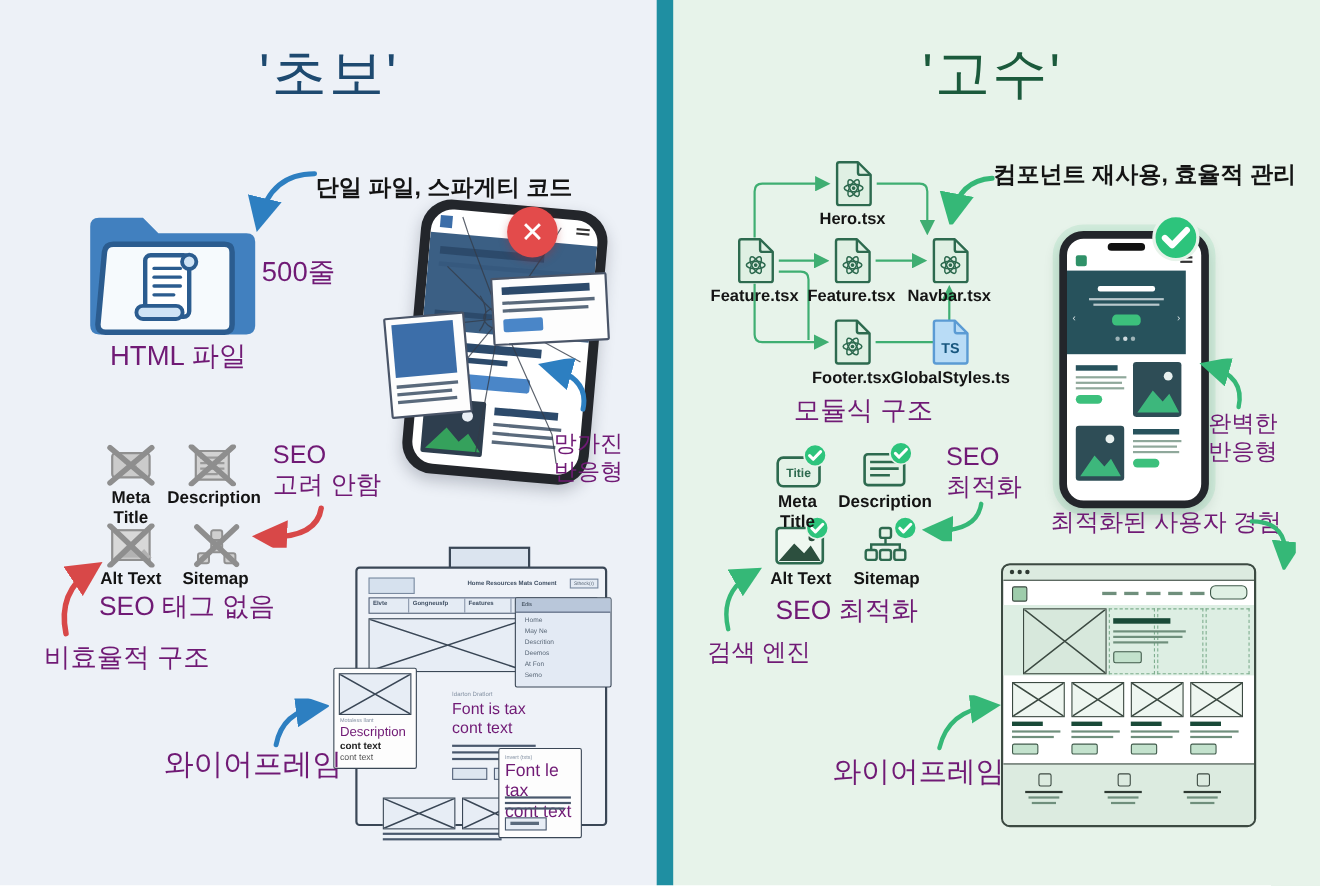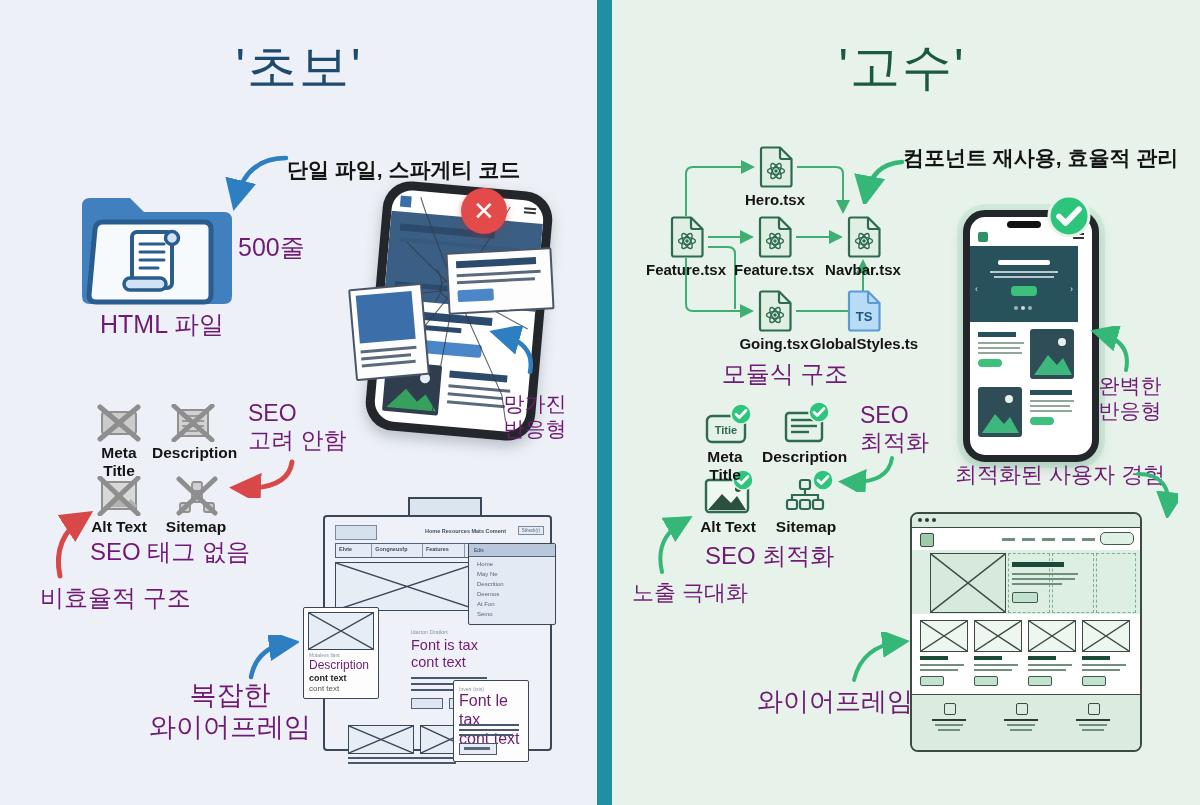--- a/index.html
+++ b/index.html
@@ -290,21 +290,20 @@
 </div>
 <svg class="ab" style="left:243px;top:635px" width="56" height="48">
   <defs>
       <marker id="mb3" markerWidth="7" markerHeight="7" refX="4.5" refY="3.5" orient="auto">
         <path d="M0,0L7,3.5L0,7z" fill="#2d7fc1"></path>
       </marker>
     </defs>
   <path d="M8,42 Q14,12 46,8" fill="none" stroke="#2d7fc1" stroke-width="4.5" stroke-linecap="round" marker-end="url(#mb3)"></path>
 </svg>
 <div class="ab b ctr" style="left:140px;top:680px;width:180px;font-size:27px">
-  <div>복잡한</div>
   <div>와이어프레임</div>
 </div>
 
 <div class="ab title tR ctr" style="left:588px;top:34px;width:628px">'고수'</div>
 
 <div class="ab ann" style="left:903px;top:144px">컴포넌트 재사용, 효율적 관리</div>
 <svg class="ab" style="left:854px;top:156px" width="54" height="48">
   <defs>
       <marker id="mg1" markerWidth="7" markerHeight="7" refX="4.5" refY="3.5" orient="auto">
         <path d="M0,0L7,3.5L0,7z" fill="#35b877"></path>
@@ -347,21 +346,21 @@
   </svg>
 <svg class="ab" style="left:845px;top:290px" width="36" height="42">
   <path d="M6,1.5 H23 L34.5,13 V38.5 q0,2 -2,2 H6 q-2,0 -2,-2 V3.5 q0,-2 2,-2 z" fill="#b9dcf6" stroke="#5b9bd4" stroke-width="2.2" stroke-linejoin="round"></path>
   <path d="M23,1.5 V11 q0,2 2,2 h9.5" fill="none" stroke="#5b9bd4" stroke-width="2.2"></path>
   <text x="19" y="31" font-size="13" font-weight="bold" fill="#17567e" text-anchor="middle">TS</text>
 </svg>
 <div class="ab lbl ctr" style="left:735px;top:191px;width:80px;font-size:15px">Hero.tsx</div>
 <div class="ab lbl ctr" style="left:646px;top:261px;width:80px;font-size:15px">Feature.tsx</div>
 <div class="ab lbl ctr" style="left:734px;top:261px;width:80px;font-size:15px">Feature.tsx</div>
 <div class="ab lbl ctr" style="left:823px;top:261px;width:80px;font-size:15px">Navbar.tsx</div>
-<div class="ab lbl ctr" style="left:734px;top:335px;width:80px;font-size:15px">Going.tsx</div>
+<div class="ab lbl ctr" style="left:734px;top:335px;width:80px;font-size:15px">Footer.tsx</div>
 <div class="ab lbl ctr" style="left:804px;top:335px;width:120px;font-size:15px">GlobalStyles.ts</div>
 <div class="ab b ctr" style="left:700px;top:360px;width:170px;font-size:24px">모듈식 구조</div>
 
 <div class="ab" style="left:963px;top:210px;width:122px;height:238px;background:#fff;border:7px solid #23262b;border-radius:22px;overflow:hidden;box-shadow:0 0 0 6px rgba(60,192,124,.12),0 6px 14px rgba(30,60,45,.2)">
   <div class="ab" style="left:37px;top:4px;width:34px;height:7px;background:#111;border-radius:4px"></div>
   <div class="gpill" style="left:8px;top:15px;width:10px;height:10px;background:#2f9168;border-radius:2px"></div>
   <div class="ln" style="right:8px;top:16px;width:11px;height:2px;background:#333"></div>
   <div class="ln" style="right:8px;top:20px;width:11px;height:2px;background:#333"></div>
   <div class="ab" style="left:0;top:29px;width:108px;height:76px;background:#27525c">
     <div class="ab" style="left:28px;top:14px;width:52px;height:5px;background:#fff;border-radius:2px"></div>
@@ -473,21 +472,21 @@
 <svg class="ab" style="left:836px;top:452px" width="62" height="40">
   <defs>
       <marker id="mg5" markerWidth="7" markerHeight="7" refX="4.5" refY="3.5" orient="auto">
         <path d="M0,0L7,3.5L0,7z" fill="#35b877"></path>
       </marker>
     </defs>
   <path d="M56,6 Q52,32 12,30" fill="none" stroke="#35b877" stroke-width="4" stroke-linecap="round" marker-end="url(#mg5)"></path>
 </svg>
 <div class="ab b" style="left:705px;top:542px;font-size:24px">SEO 최적화</div>
 <div class="ab b ctr" style="left:615px;top:580px;width:150px;font-size:22px">
-  <div>노출 극대화</div>
+  <div>검색 엔진</div>
 </div>
 <svg class="ab" style="left:652px;top:512px" width="44" height="66">
   <defs>
       <marker id="mg6" markerWidth="7" markerHeight="7" refX="4.5" refY="3.5" orient="auto">
         <path d="M0,0L7,3.5L0,7z" fill="#35b877"></path>
       </marker>
     </defs>
   <path d="M10,60 Q2,26 32,9" fill="none" stroke="#35b877" stroke-width="4" stroke-linecap="round" marker-end="url(#mg6)"></path>
 </svg>
 

